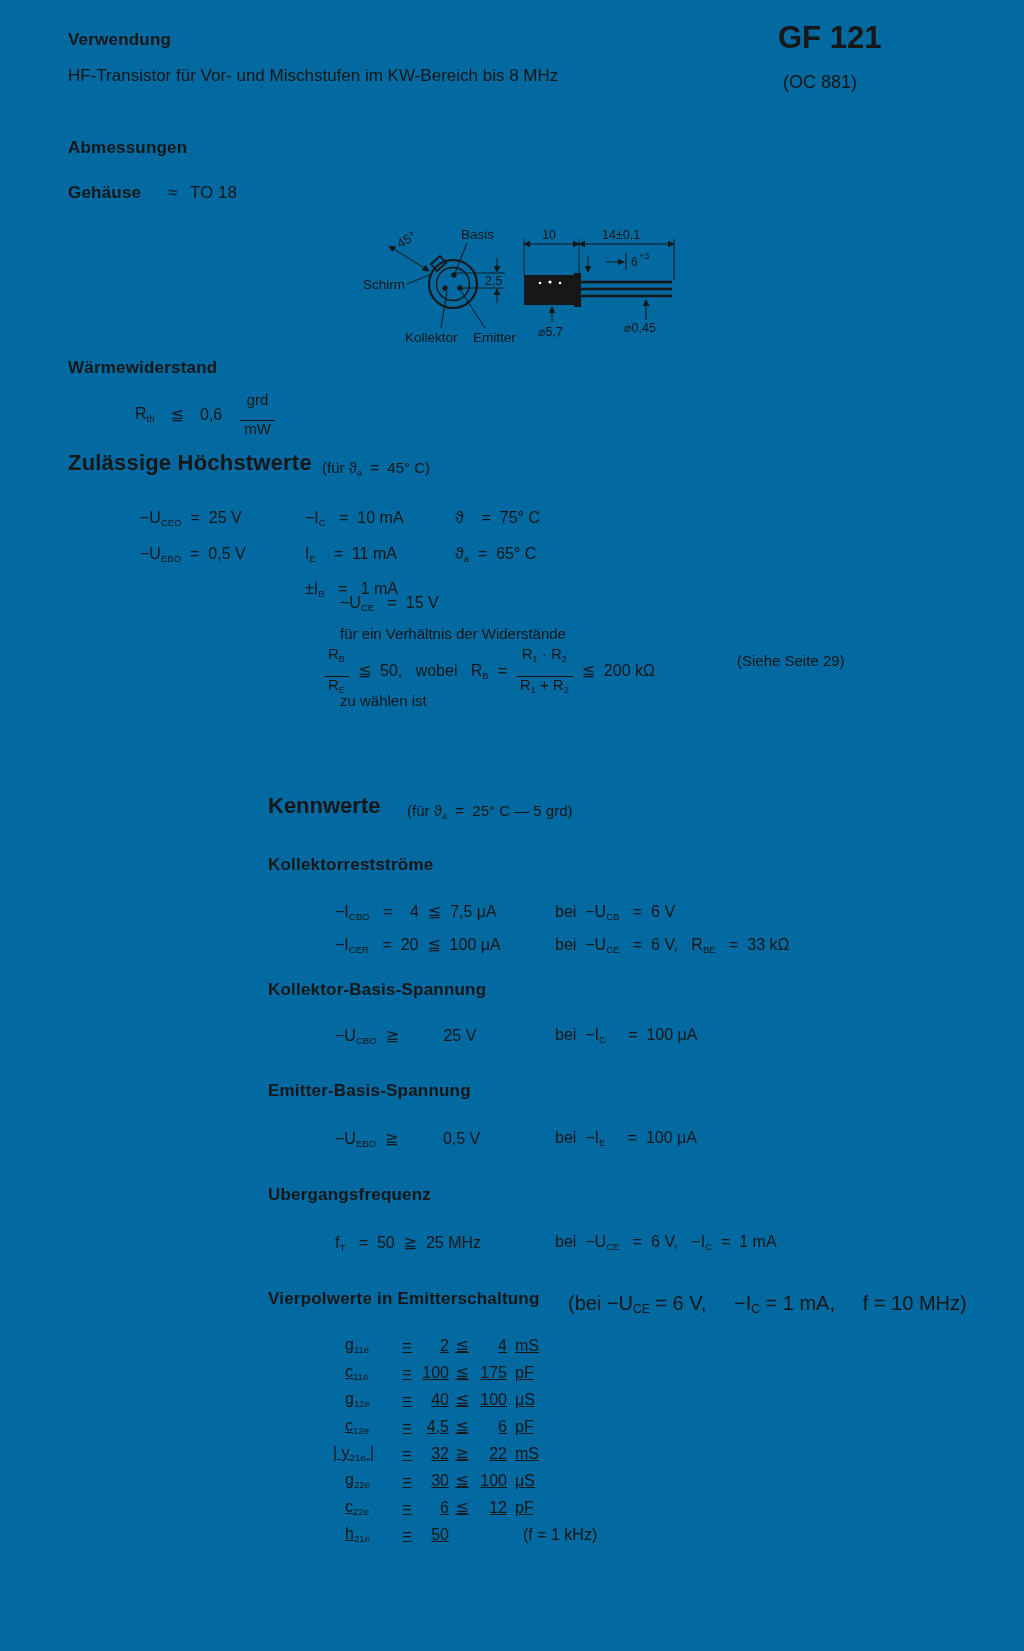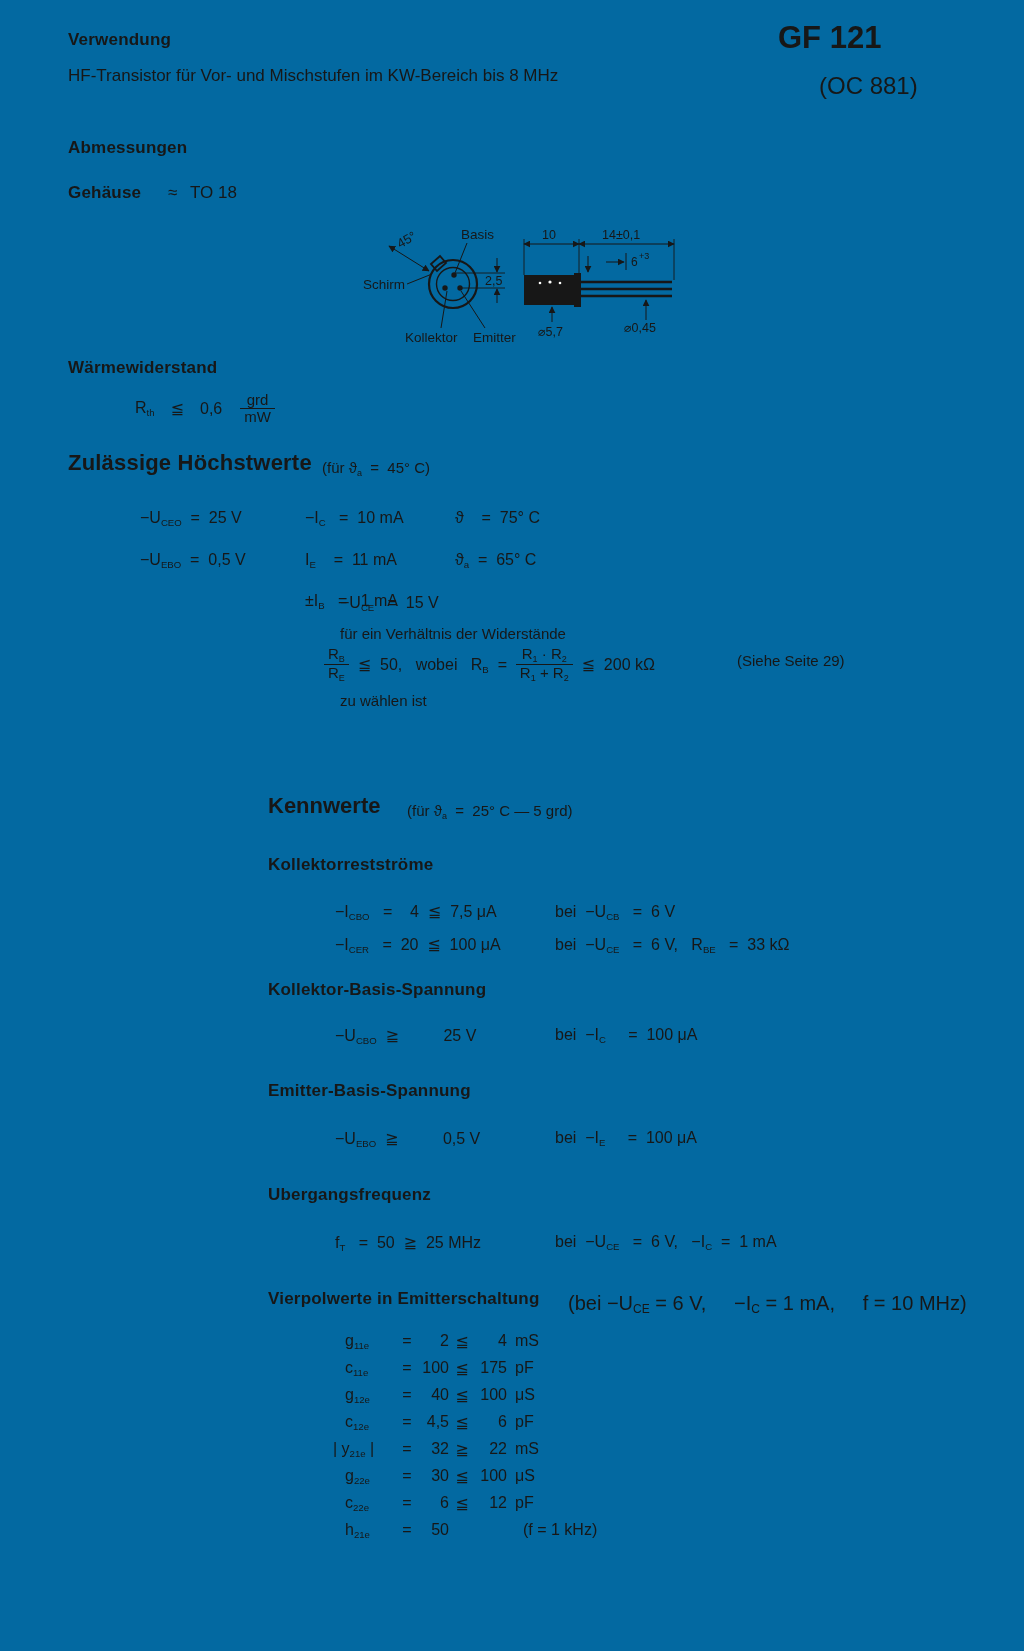--- a/index.html
+++ b/index.html
@@ -12,48 +12,48 @@
   }
   .abs{position:absolute;}
   .h-sm{font-weight:bold;font-size:17px;letter-spacing:.2px;}
   .h-lg{font-weight:bold;font-size:22px;letter-spacing:.2px;}
   .body-txt{font-size:16px;}
   .small-txt{font-size:15px;}
   .parts{white-space:pre;}
   sub{font-size:.6em;vertical-align:-0.28em;letter-spacing:0;}
   .frac{display:inline-block;text-align:center;vertical-align:middle;line-height:1.08;font-size:15px;}
   .frac .num{display:block;padding:0 4px;}
-  .frac .den{display:block;padding:0 4px;border-top:1.6px solid currentColor;}
+  .frac .den{display:block;padding:0 4px;border-top:1.6px solid currentColor;margin-top:12px;}
   .formula-line{display:flex;align-items:center;font-size:16px;}
-  .ratings{display:grid;grid-template-columns:165px 150px auto;row-gap:8px;font-size:16px;line-height:29px;}
+  .ratings{display:grid;grid-template-columns:165px 150px auto;row-gap:2px;font-size:16px;line-height:29px;}
   .char-row{position:absolute;left:335px;display:flex;font-size:16px;}
   .char-row .left{width:220px;}
   .rest-rows{position:absolute;left:335px;font-size:16px;line-height:28px;}
   .rest-line{display:flex;}
   .rest-line .left{width:220px;}
   .vp-table{position:absolute;left:345px;top:1332px;font-size:16px;}
-  .vp-row{display:flex;height:27px;align-items:flex-start;position:relative;}
+  .vp-row{display:flex;height:27px;align-items:center;position:relative;text-decoration:underline;}
   .vp-sym{width:50px;white-space:pre;}
   .vp-eq{width:24px;text-align:center;}
   .vp-v1{width:30px;text-align:right;white-space:pre;}
   .vp-rel{width:26px;text-align:center;}
   .vp-v2{width:32px;text-align:right;}
   .vp-unit{padding-left:8px;}
   .vp-note{position:absolute;left:178px;white-space:pre;}
   svg text{fill:#171717;font-family:"Liberation Sans","DejaVu Sans",sans-serif;}
 </style>
 </head>
 <body>
 
 <div id="page">
 
   <div class="abs h-sm" style="left:68px;top:30px;">Verwendung</div>
   <div class="abs" style="left:778px;top:20px;font-weight:bold;font-size:31px;">GF 121</div>
   <div class="abs body-txt" style="left:68px;top:66px;font-size:17px;">HF-Transistor für Vor- und Mischstufen im KW-Bereich bis 8 MHz</div>
-  <div class="abs" style="left:819px;top:72px;font-size:24px;">(OC 881)</div>
+  <div class="abs" style="left:783px;top:72px;font-size:18px;">(OC 881)</div>
 
   <div class="abs h-sm" style="left:68px;top:138px;">Abmessungen</div>
   <div class="abs" style="left:68px;top:183px;font-size:17px;">
     <span class="h-sm">Gehäuse</span>
     <span style="padding-left:22px;">≈</span>
     <span style="padding-left:8px;">TO 18</span>
   </div>
 
   <svg class="abs" style="left:363px;top:222px;" width="162" height="124" viewBox="0 0 162 124">
     <defs>

